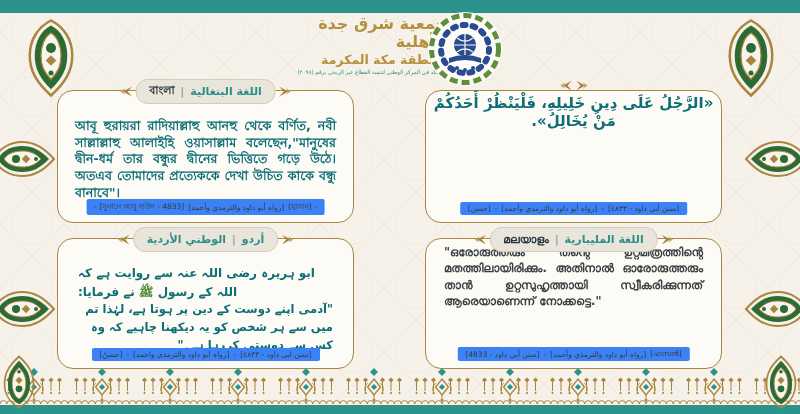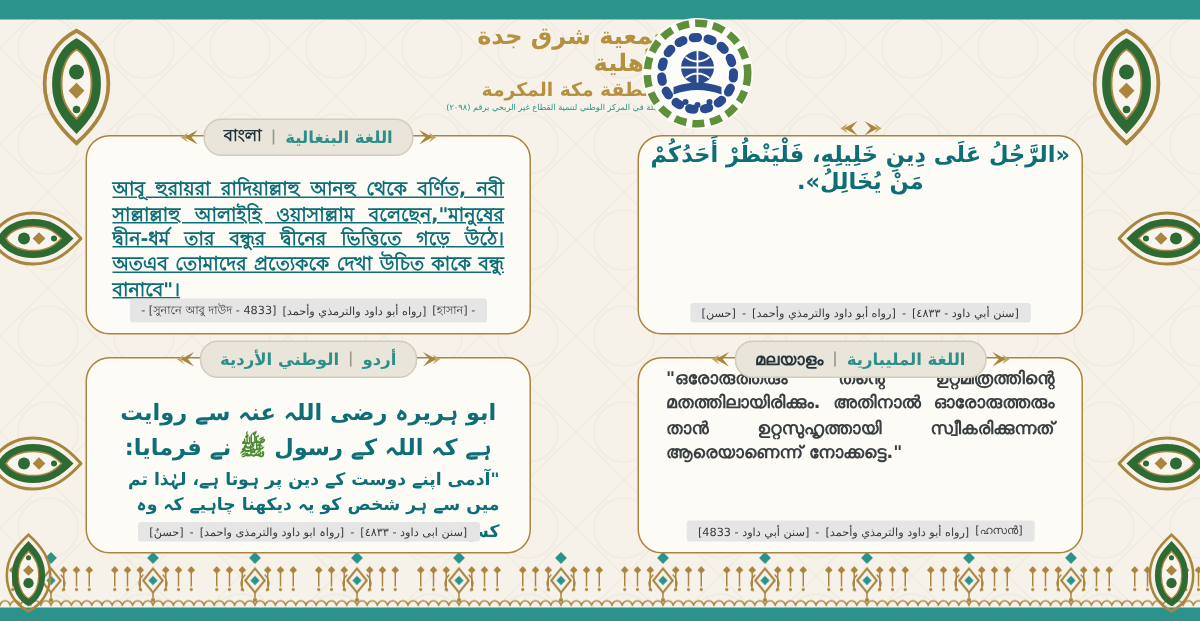--- a/index.html
+++ b/index.html
@@ -24,32 +24,32 @@
   .p-ur{left:57px;top:238px;height:131px;}
   .p-ml{left:425px;top:238px;height:131px;}
   .badge-wrap{position:absolute;top:-12px;left:50%;transform:translateX(-50%);
               display:flex;align-items:center;gap:3px;}
   .badge{background:#e9e5da;border:1px solid #d2ccbd;border-radius:12px;padding:3px 13px;
          display:flex;align-items:center;gap:6px;white-space:nowrap;height:17px;}
   .lbl-teal{color:#2e8f8a;font-weight:bold;font-size:11px;}
   .lbl-dark{color:#25333c;font-weight:bold;font-size:11px;}
   .divider{color:#9a9a93;font-size:10px;font-weight:bold;}
   .body-teal{color:#0e6e77;font-weight:bold;}
-  .bn-body{margin:27px 17px 0;font-size:12.6px;line-height:1.33;text-align:justify;text-decoration:underline;}
+  .bn-body{margin:27px 17px 0;font-size:12.6px;line-height:1.33;text-align:justify;}
   .ar-line1{margin-top:31px;text-align:center;font-size:14.5px;direction:rtl;}
   .ar-line2{margin-top:3px;text-align:center;font-size:15px;direction:rtl;}
   .green{color:#4a8a33;}
   .radi-small{font-size:8px;}
-  .ur-line1{margin:25px 20px 0;direction:rtl;text-align:center;font-size:15px;line-height:1.55;}
+  .ur-line1{margin:25px 20px 0;direction:rtl;text-align:left;font-size:12px;line-height:1.55;}
   .ur-body{margin:0 20px 0;direction:rtl;text-align:right;font-size:11.5px;line-height:1.55;}
   .ml-line1{margin-top:23px;text-align:center;font-size:12px;font-weight:bold;color:#33383b;}
   .ml-body{margin:5px 18px 0;font-size:11.6px;font-weight:bold;color:#3a3f42;
            text-align:justify;line-height:1.42;}
   .footer{position:absolute;bottom:7px;left:50%;transform:translateX(-50%);
-          background:#e5e5e5;padding:2px 8px;font-size:7.5px;color:#3a3a3a;
+          background:#3b82f6;padding:2px 8px;font-size:7.5px;color:#3a3a3a;
           white-space:nowrap;display:flex;gap:4px;align-items:center;border-radius:2px;}
   .flr-r{transform:scaleX(-1);}
   .hiddefs{position:absolute;width:0;height:0;overflow:hidden;}
 </style>
 </head>
 <body>
 
 <svg class="hiddefs" aria-hidden="true">
   <defs>
     <symbol id="med" viewBox="0 0 40 62">

